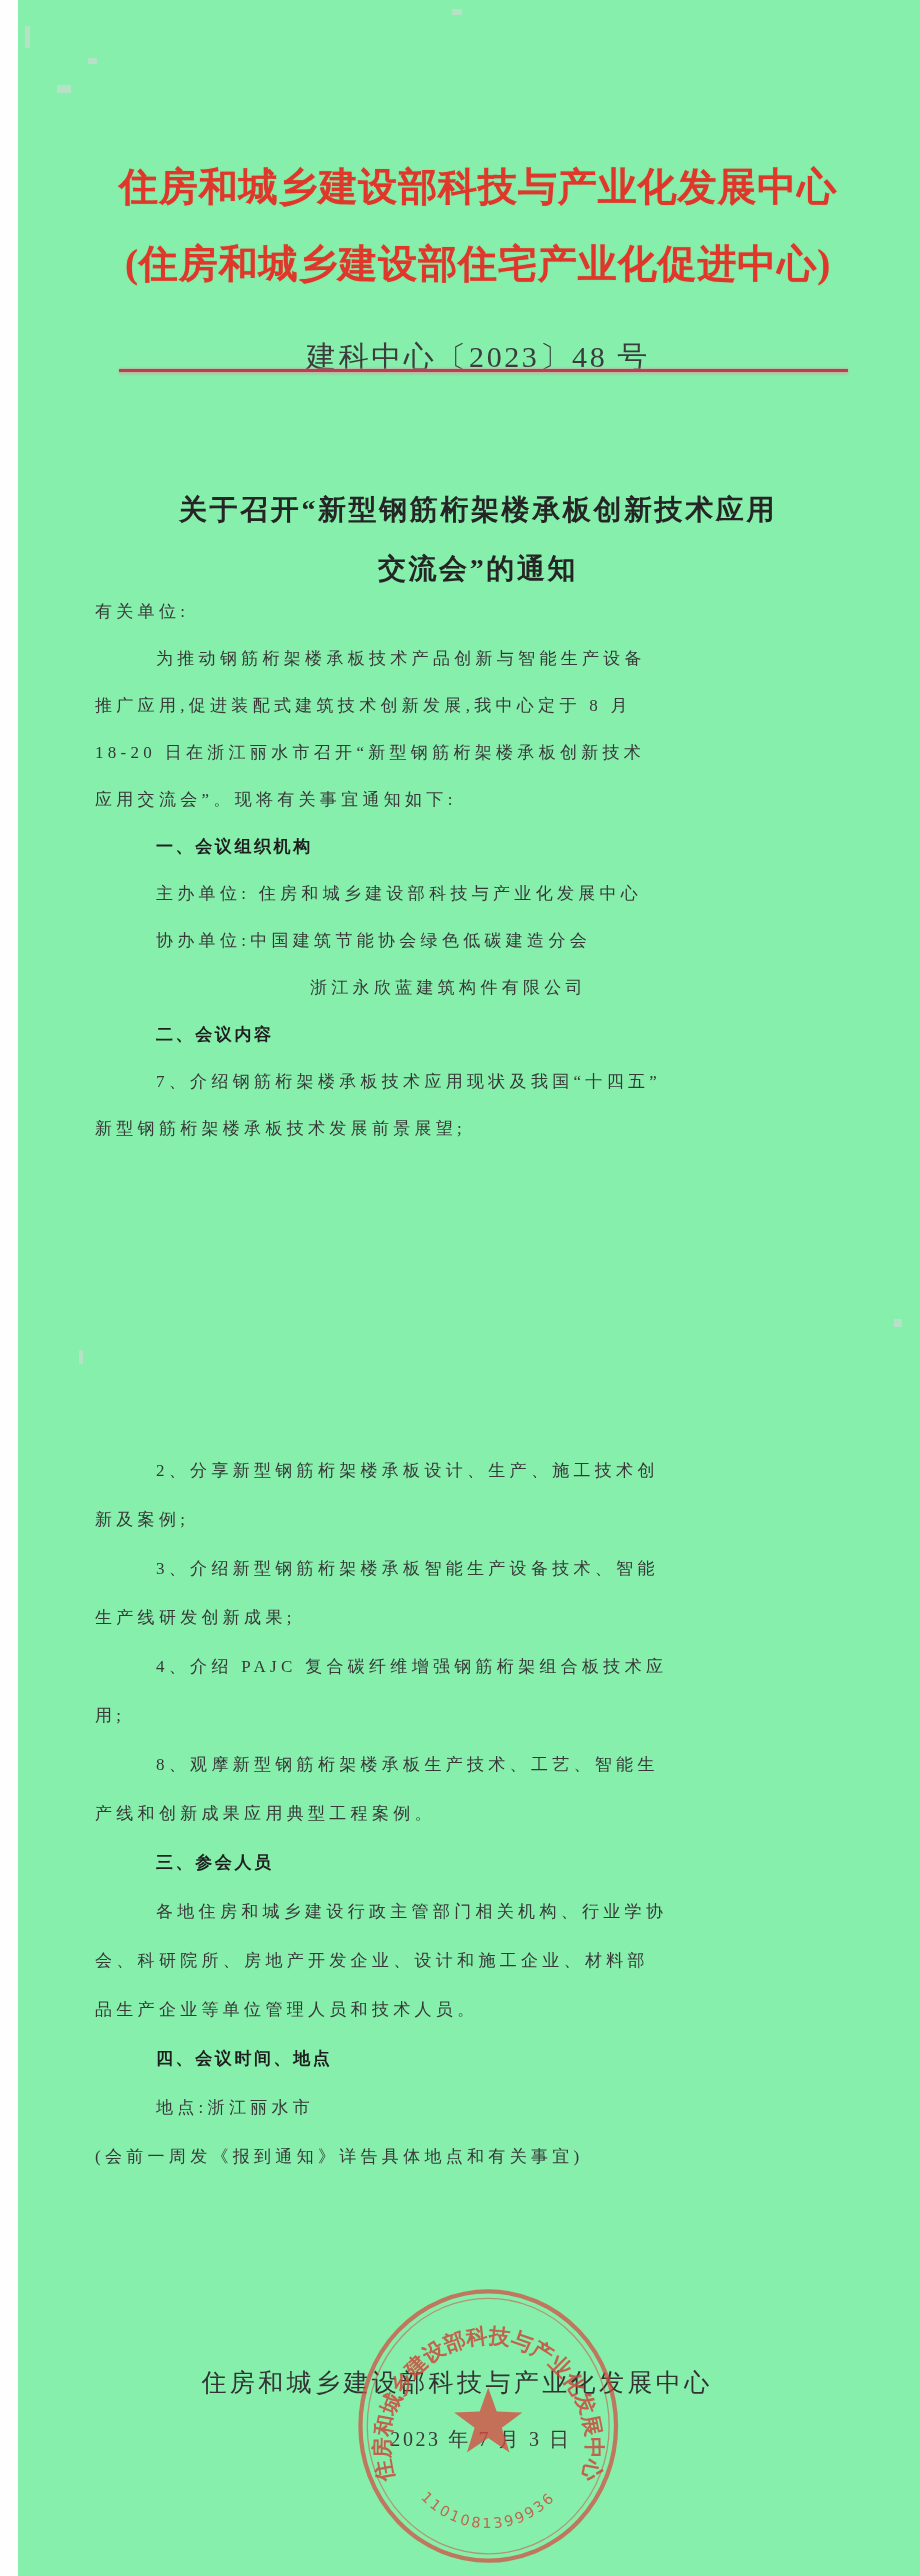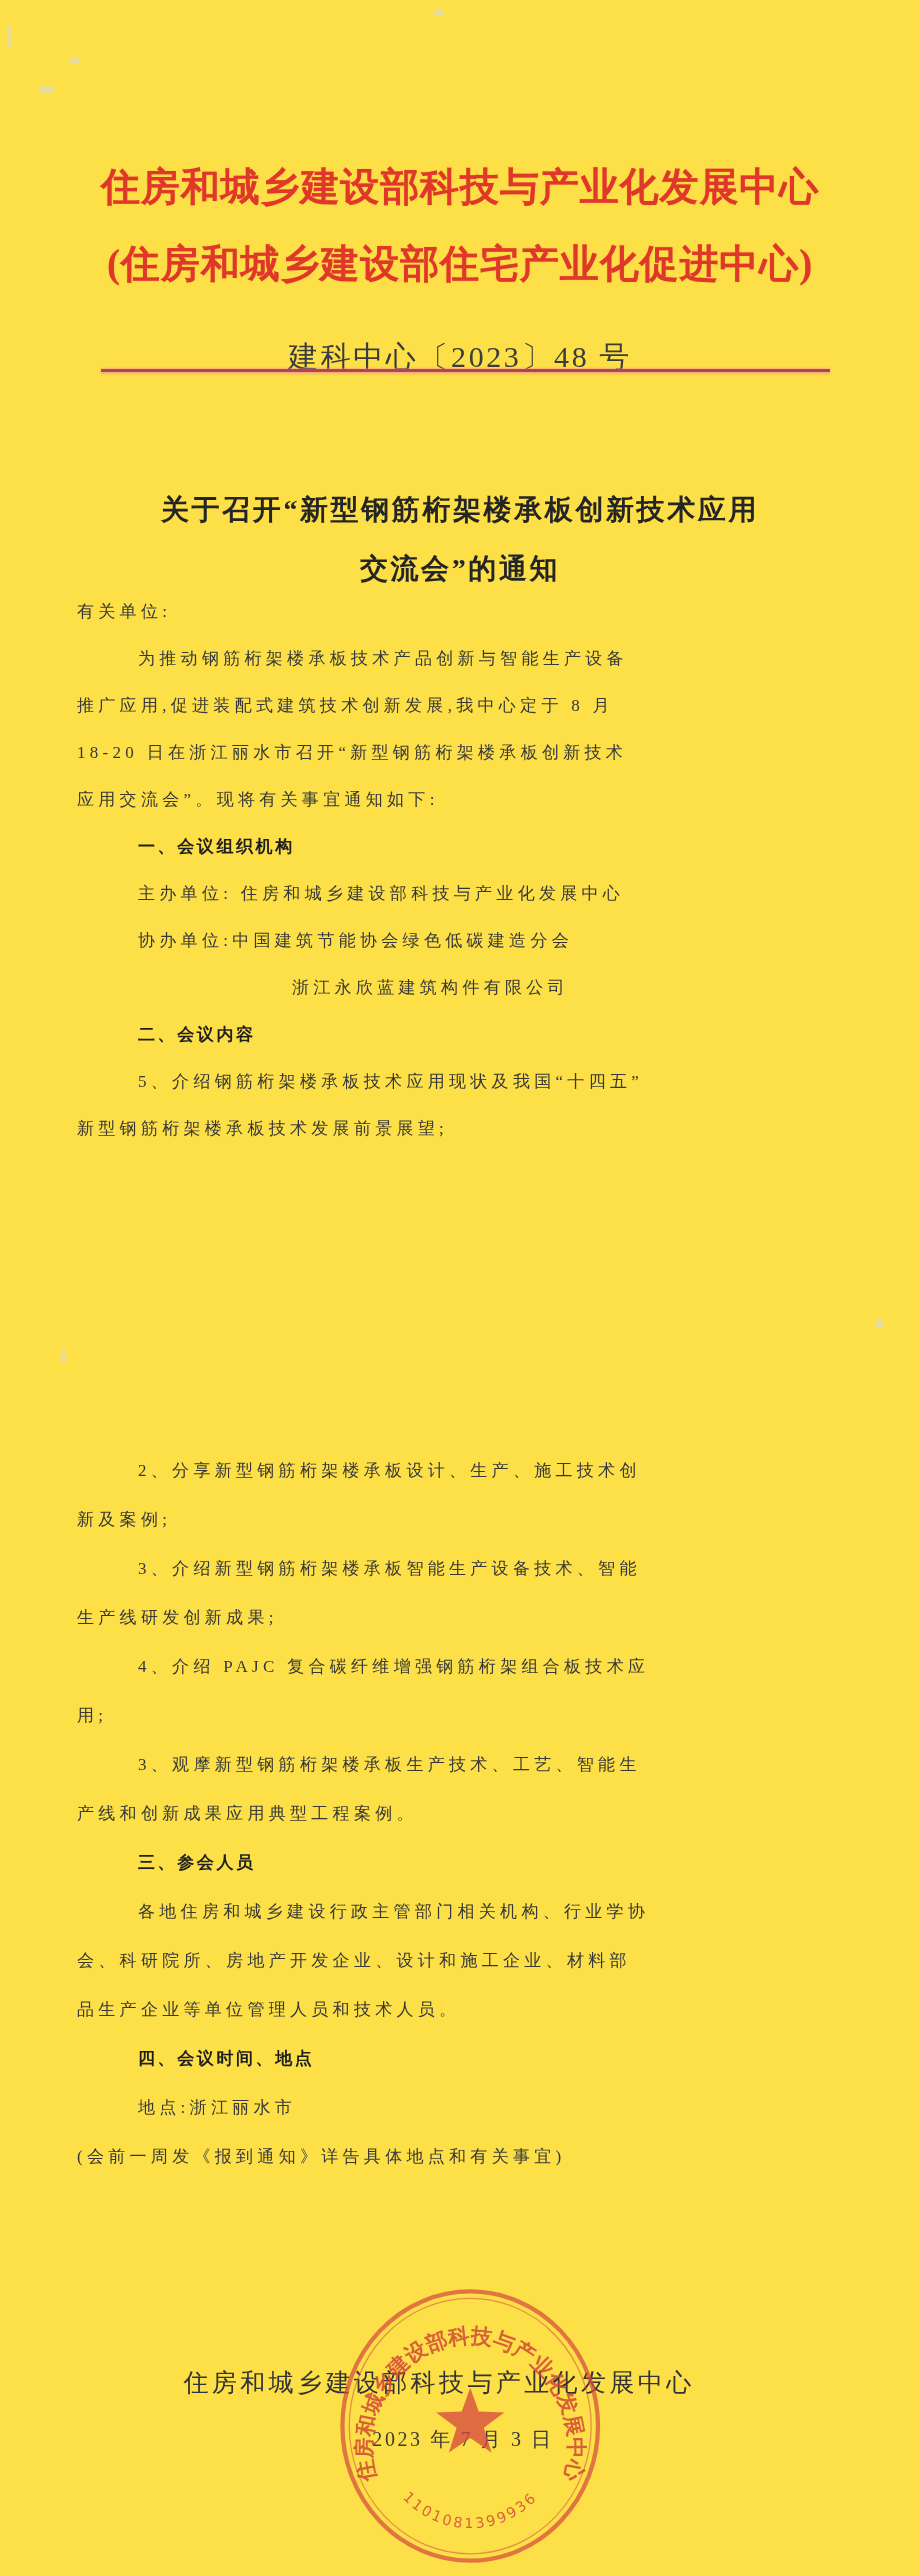--- a/index.html
+++ b/index.html
@@ -1,21 +1,21 @@
 <!DOCTYPE html>
 <html style="font-size:13.6px"><head>
 <meta charset="utf-8">
 <style>
   html,body{margin:0;padding:0;}
   body{
     width:920px;height:2576px;position:relative;overflow:hidden;
     background:#fefefe;
     font-family:"Liberation Serif","DejaVu Serif",serif;
   }
-  .page{position:absolute;inset:0;background:#fde047;}
+  .page{position:absolute;inset:0;background:#86efac;margin-left:18px;}
 
   
   .org-line{
     position:absolute;left:0;width:920px;text-align:center;
     font-weight:700;font-size:39px;letter-spacing:0.9px;
     color:#df372a;
     text-shadow:0 0 0.9px rgba(223,55,42,.55);
     white-space:nowrap;
   }
   .org-line.l1{top:160px;}
@@ -91,32 +91,32 @@
         <div class="line plain">有关单位:</div>
         <div class="line indent">为推动钢筋桁架楼承板技术产品创新与智能生产设备</div>
         <div class="line plain">推广应用,促进装配式建筑技术创新发展,我中心定于 8 月</div>
         <div class="line plain">18-20 日在浙江丽水市召开“新型钢筋桁架楼承板创新技术</div>
         <div class="line plain">应用交流会”。现将有关事宜通知如下:</div>
         <div class="line heading">一、会议组织机构</div>
         <div class="line indent">主办单位: 住房和城乡建设部科技与产业化发展中心</div>
         <div class="line indent">协办单位:中国建筑节能协会绿色低碳建造分会</div>
         <div class="line suborg">浙江永欣蓝建筑构件有限公司</div>
         <div class="line heading">二、会议内容</div>
-        <div class="line indent">5、介绍钢筋桁架楼承板技术应用现状及我国“十四五”</div>
+        <div class="line indent">7、介绍钢筋桁架楼承板技术应用现状及我国“十四五”</div>
         <div class="line plain">新型钢筋桁架楼承板技术发展前景展望;</div>
       </div>
     <div class="sec-gap"></div>
     <div class="sec2">
         <div class="line indent">2、分享新型钢筋桁架楼承板设计、生产、施工技术创</div>
         <div class="line plain">新及案例;</div>
         <div class="line indent">3、介绍新型钢筋桁架楼承板智能生产设备技术、智能</div>
         <div class="line plain">生产线研发创新成果;</div>
         <div class="line indent">4、介绍 PAJC 复合碳纤维增强钢筋桁架组合板技术应</div>
         <div class="line plain">用;</div>
-        <div class="line indent">3、观摩新型钢筋桁架楼承板生产技术、工艺、智能生</div>
+        <div class="line indent">8、观摩新型钢筋桁架楼承板生产技术、工艺、智能生</div>
         <div class="line plain">产线和创新成果应用典型工程案例。</div>
         <div class="line heading">三、参会人员</div>
         <div class="line indent">各地住房和城乡建设行政主管部门相关机构、行业学协</div>
         <div class="line plain">会、科研院所、房地产开发企业、设计和施工企业、材料部</div>
         <div class="line plain">品生产企业等单位管理人员和技术人员。</div>
         <div class="line heading">四、会议时间、地点</div>
         <div class="line indent">地点:浙江丽水市</div>
         <div class="line plain">(会前一周发《报到通知》详告具体地点和有关事宜)</div>
       </div>
   </div>

